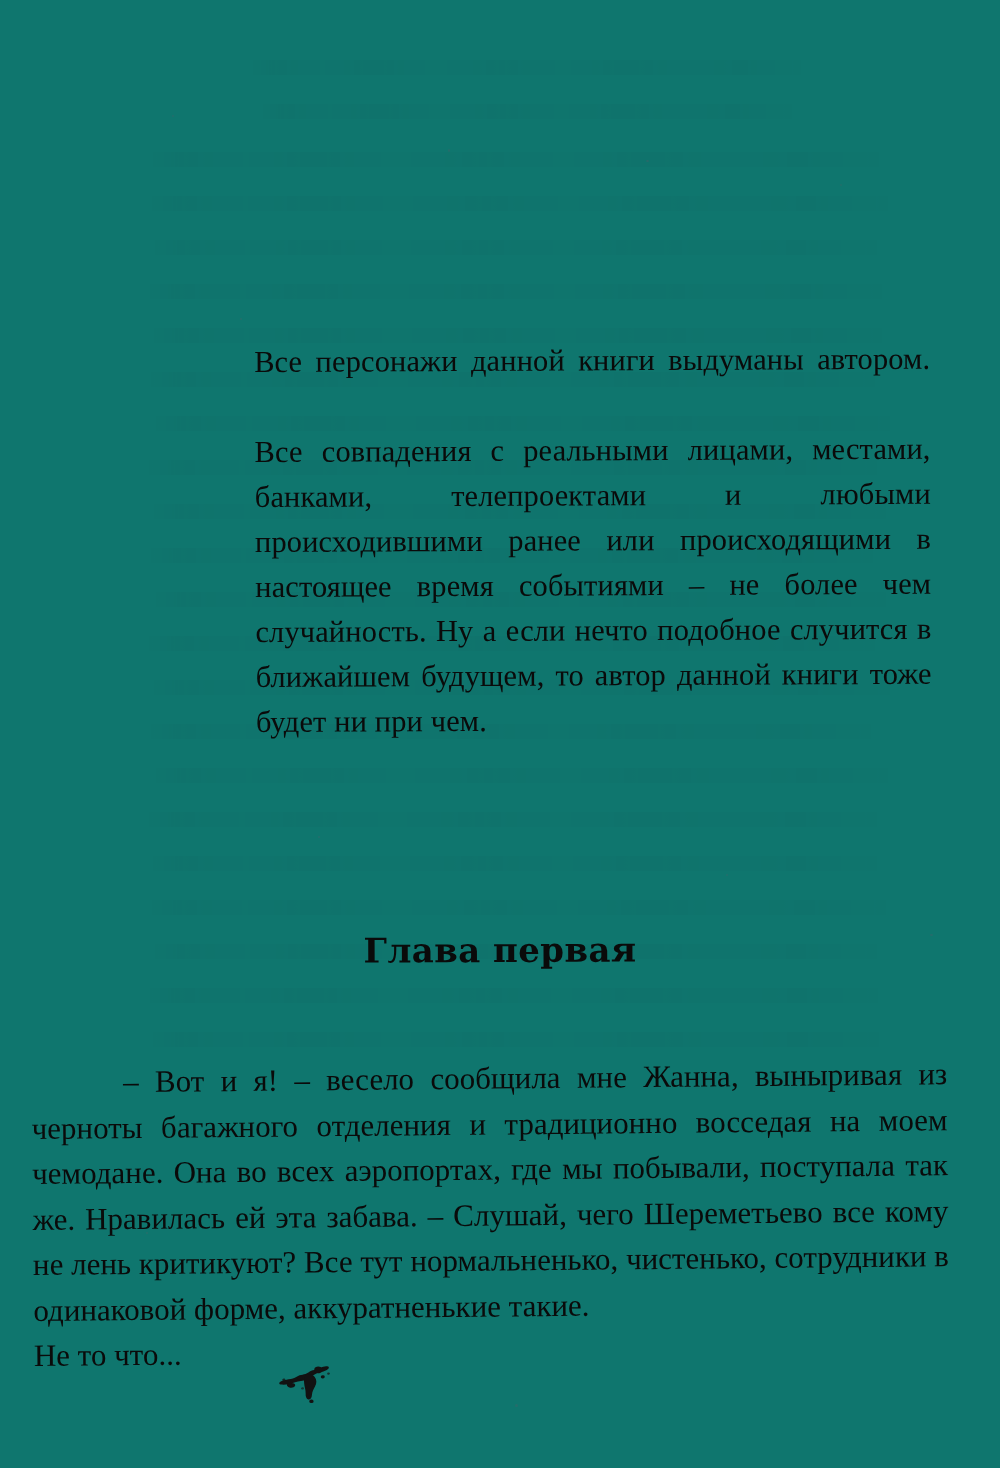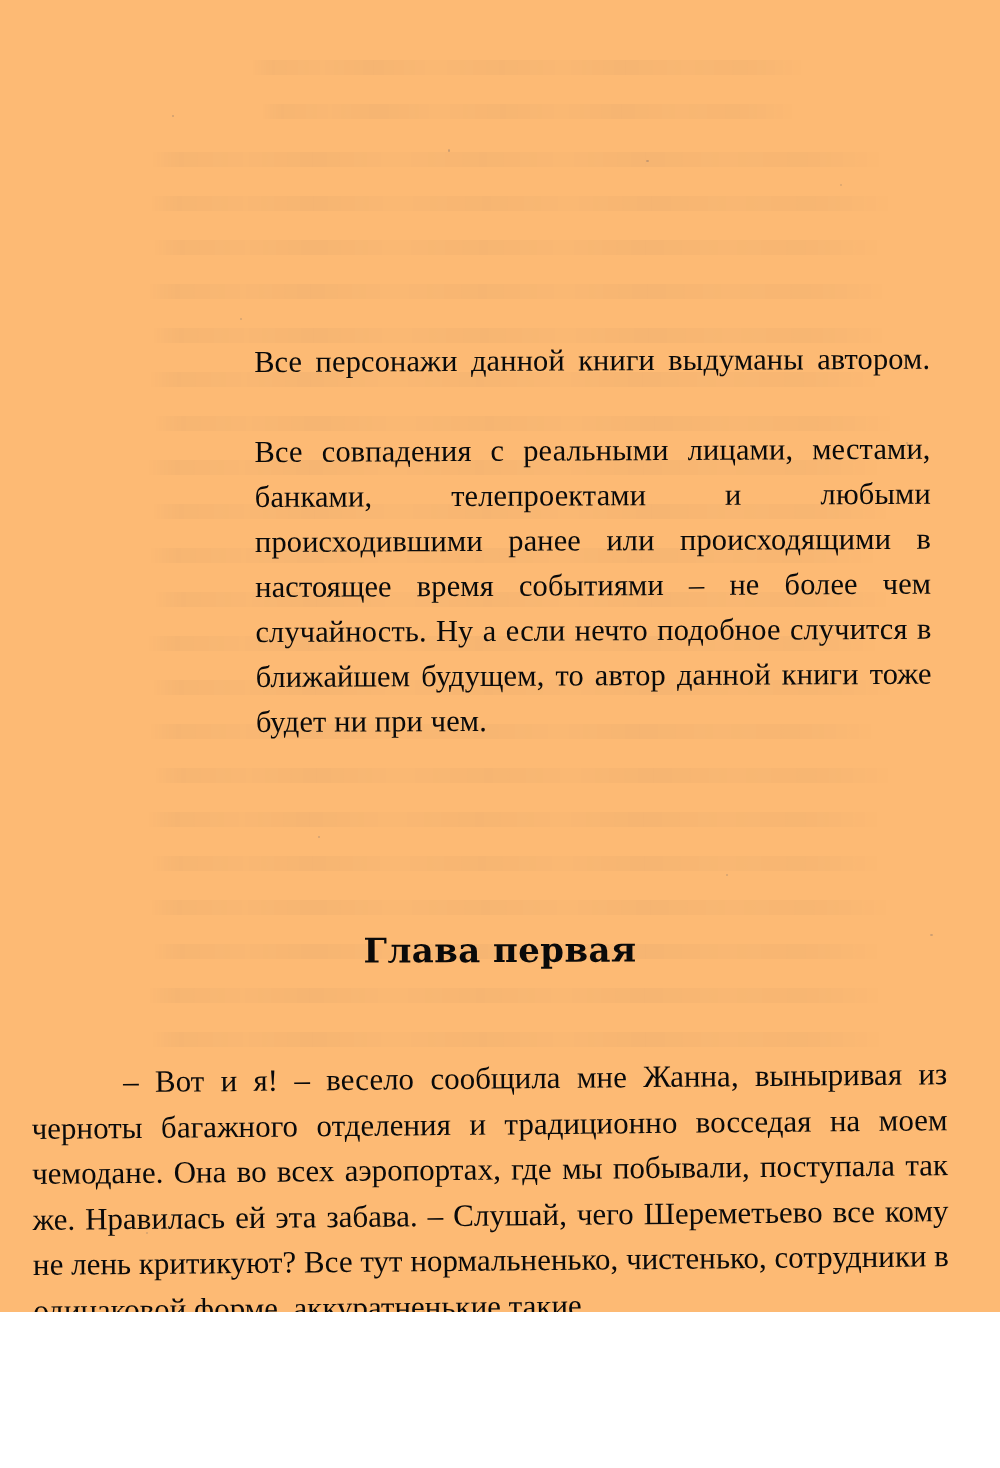--- a/index.html
+++ b/index.html
@@ -4,22 +4,22 @@
 <style>
   html, body {
     margin: 0;
     padding: 0;
     background: #ffffff;
   }
 
   #page {
     position: relative;
     width: 1000px;
-    height: 1312px;
-    background: #fdba74;
+    height: 1468px;
+    background: #0f766e;
     overflow: hidden;
     font-family: "Liberation Serif", "DejaVu Serif", serif;
     color: #0a0a0a;
   }
 
   
   .ghost-layer {
     position: absolute;
     inset: 0;
     pointer-events: none;

